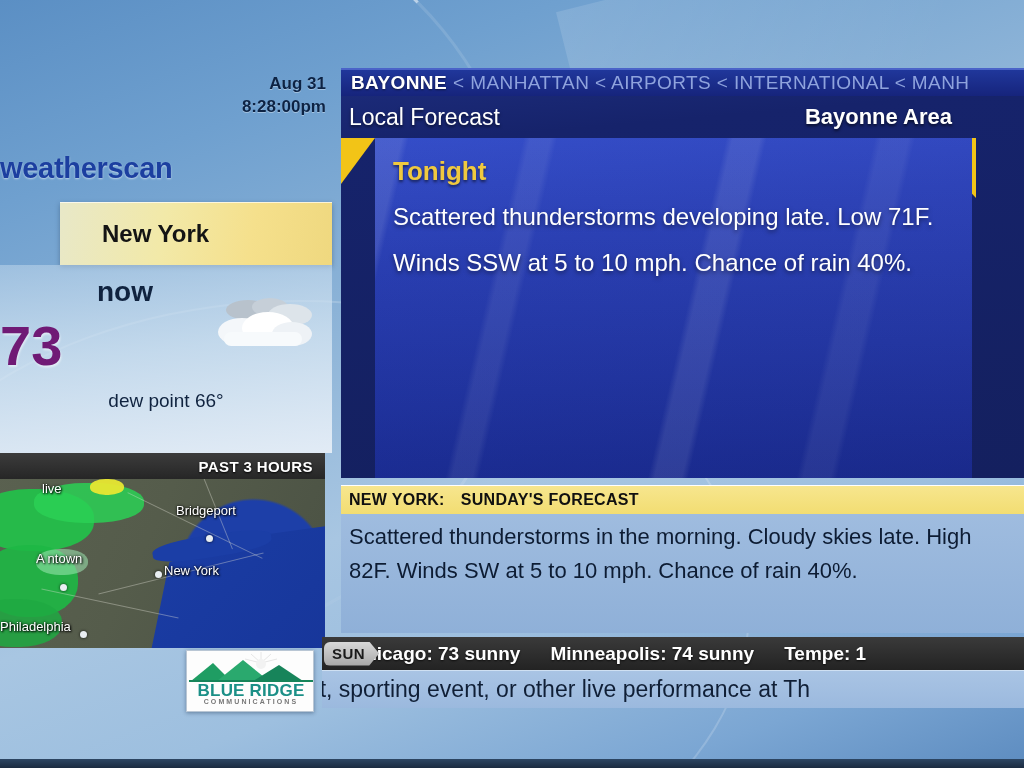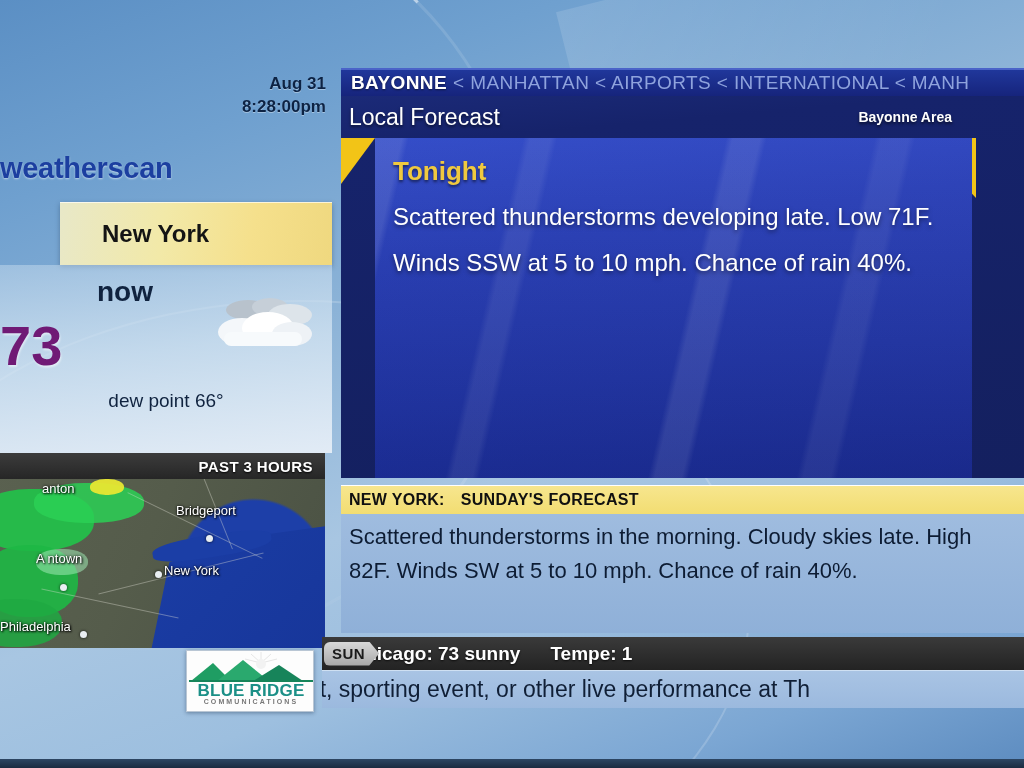--- a/index.html
+++ b/index.html
@@ -161,21 +161,21 @@
   }
   .fc-head {
     position:absolute; left:0; top:0; width:683px; height:42px;
     display:flex; align-items:center; justify-content:space-between;
     padding:0 14px 0 8px;
   }
   .fc-head .lf {
     color:#fff; font-size:23px; text-shadow:0 2px 3px rgba(0,0,0,.55);
   }
   .fc-head .area {
-    color:#fff; font-size:14px; font-weight:bold;
+    color:#fff; font-size:22px; font-weight:bold;
     text-shadow:0 2px 3px rgba(0,0,0,.6); margin-right:58px;
   }
   .tri-left {
     position:absolute; left:0; top:42px;
     border-left:34px solid #f2c417; border-bottom:46px solid transparent;
   }
   .tri-right {
     position:absolute; right:48px; top:42px; width:56px; height:60px;
     background:#f2c417;
     clip-path:polygon(100% 0,100% 100%,0 0);
@@ -310,21 +310,21 @@
     <div class="road" style="left:120px;top:72px;width:150px;transform:rotate(26deg)"></div>
     <div class="road" style="left:96px;top:120px;width:170px;transform:rotate(-14deg)"></div>
     <div class="road" style="left:150px;top:40px;width:120px;transform:rotate(68deg)"></div>
     <div class="road" style="left:40px;top:150px;width:140px;transform:rotate(12deg)"></div>
 
     <div class="map-dot" style="left:206px;top:82px"></div>
     <div class="map-dot" style="left:155px;top:118px"></div>
     <div class="map-dot" style="left:60px;top:131px"></div>
     <div class="map-dot" style="left:80px;top:178px"></div>
 
-    <div class="map-label" style="left:42px;top:28px">anton</div>
+    <div class="map-label" style="left:42px;top:28px">live</div>
     <div class="map-label" style="left:176px;top:50px">Bridgeport</div>
     <div class="map-label" style="left:36px;top:98px">A  ntown</div>
     <div class="map-label" style="left:164px;top:110px">New York</div>
     <div class="map-label" style="left:0px;top:166px">Philadelphia</div>
 
     <div class="radar-bar">
       <span>PAST 3 HOURS</span>
     </div>
   </div>
 
@@ -375,20 +375,21 @@
 <div class="ext-body">
   <p>Scattered thunderstorms in the morning. Cloudy skies late. High 82F. Winds SW at 5 to 10 mph. Chance of rain 40%.</p>
 </div>
 
 <div class="ticker">
   <div class="sun-badge">
     <span>SUN</span>
   </div>
   <div class="ticker-items">
     <span>hicago: 73 sunny</span>
+    <span>Minneapolis: 74 sunny</span>
     <span>Tempe: 1</span>
   </div>
 </div>
 
 <div class="crawl">
   <span>rt, sporting event, or other live performance at Th</span>
 </div>
 
 <div class="bottom-strip"></div>
 

